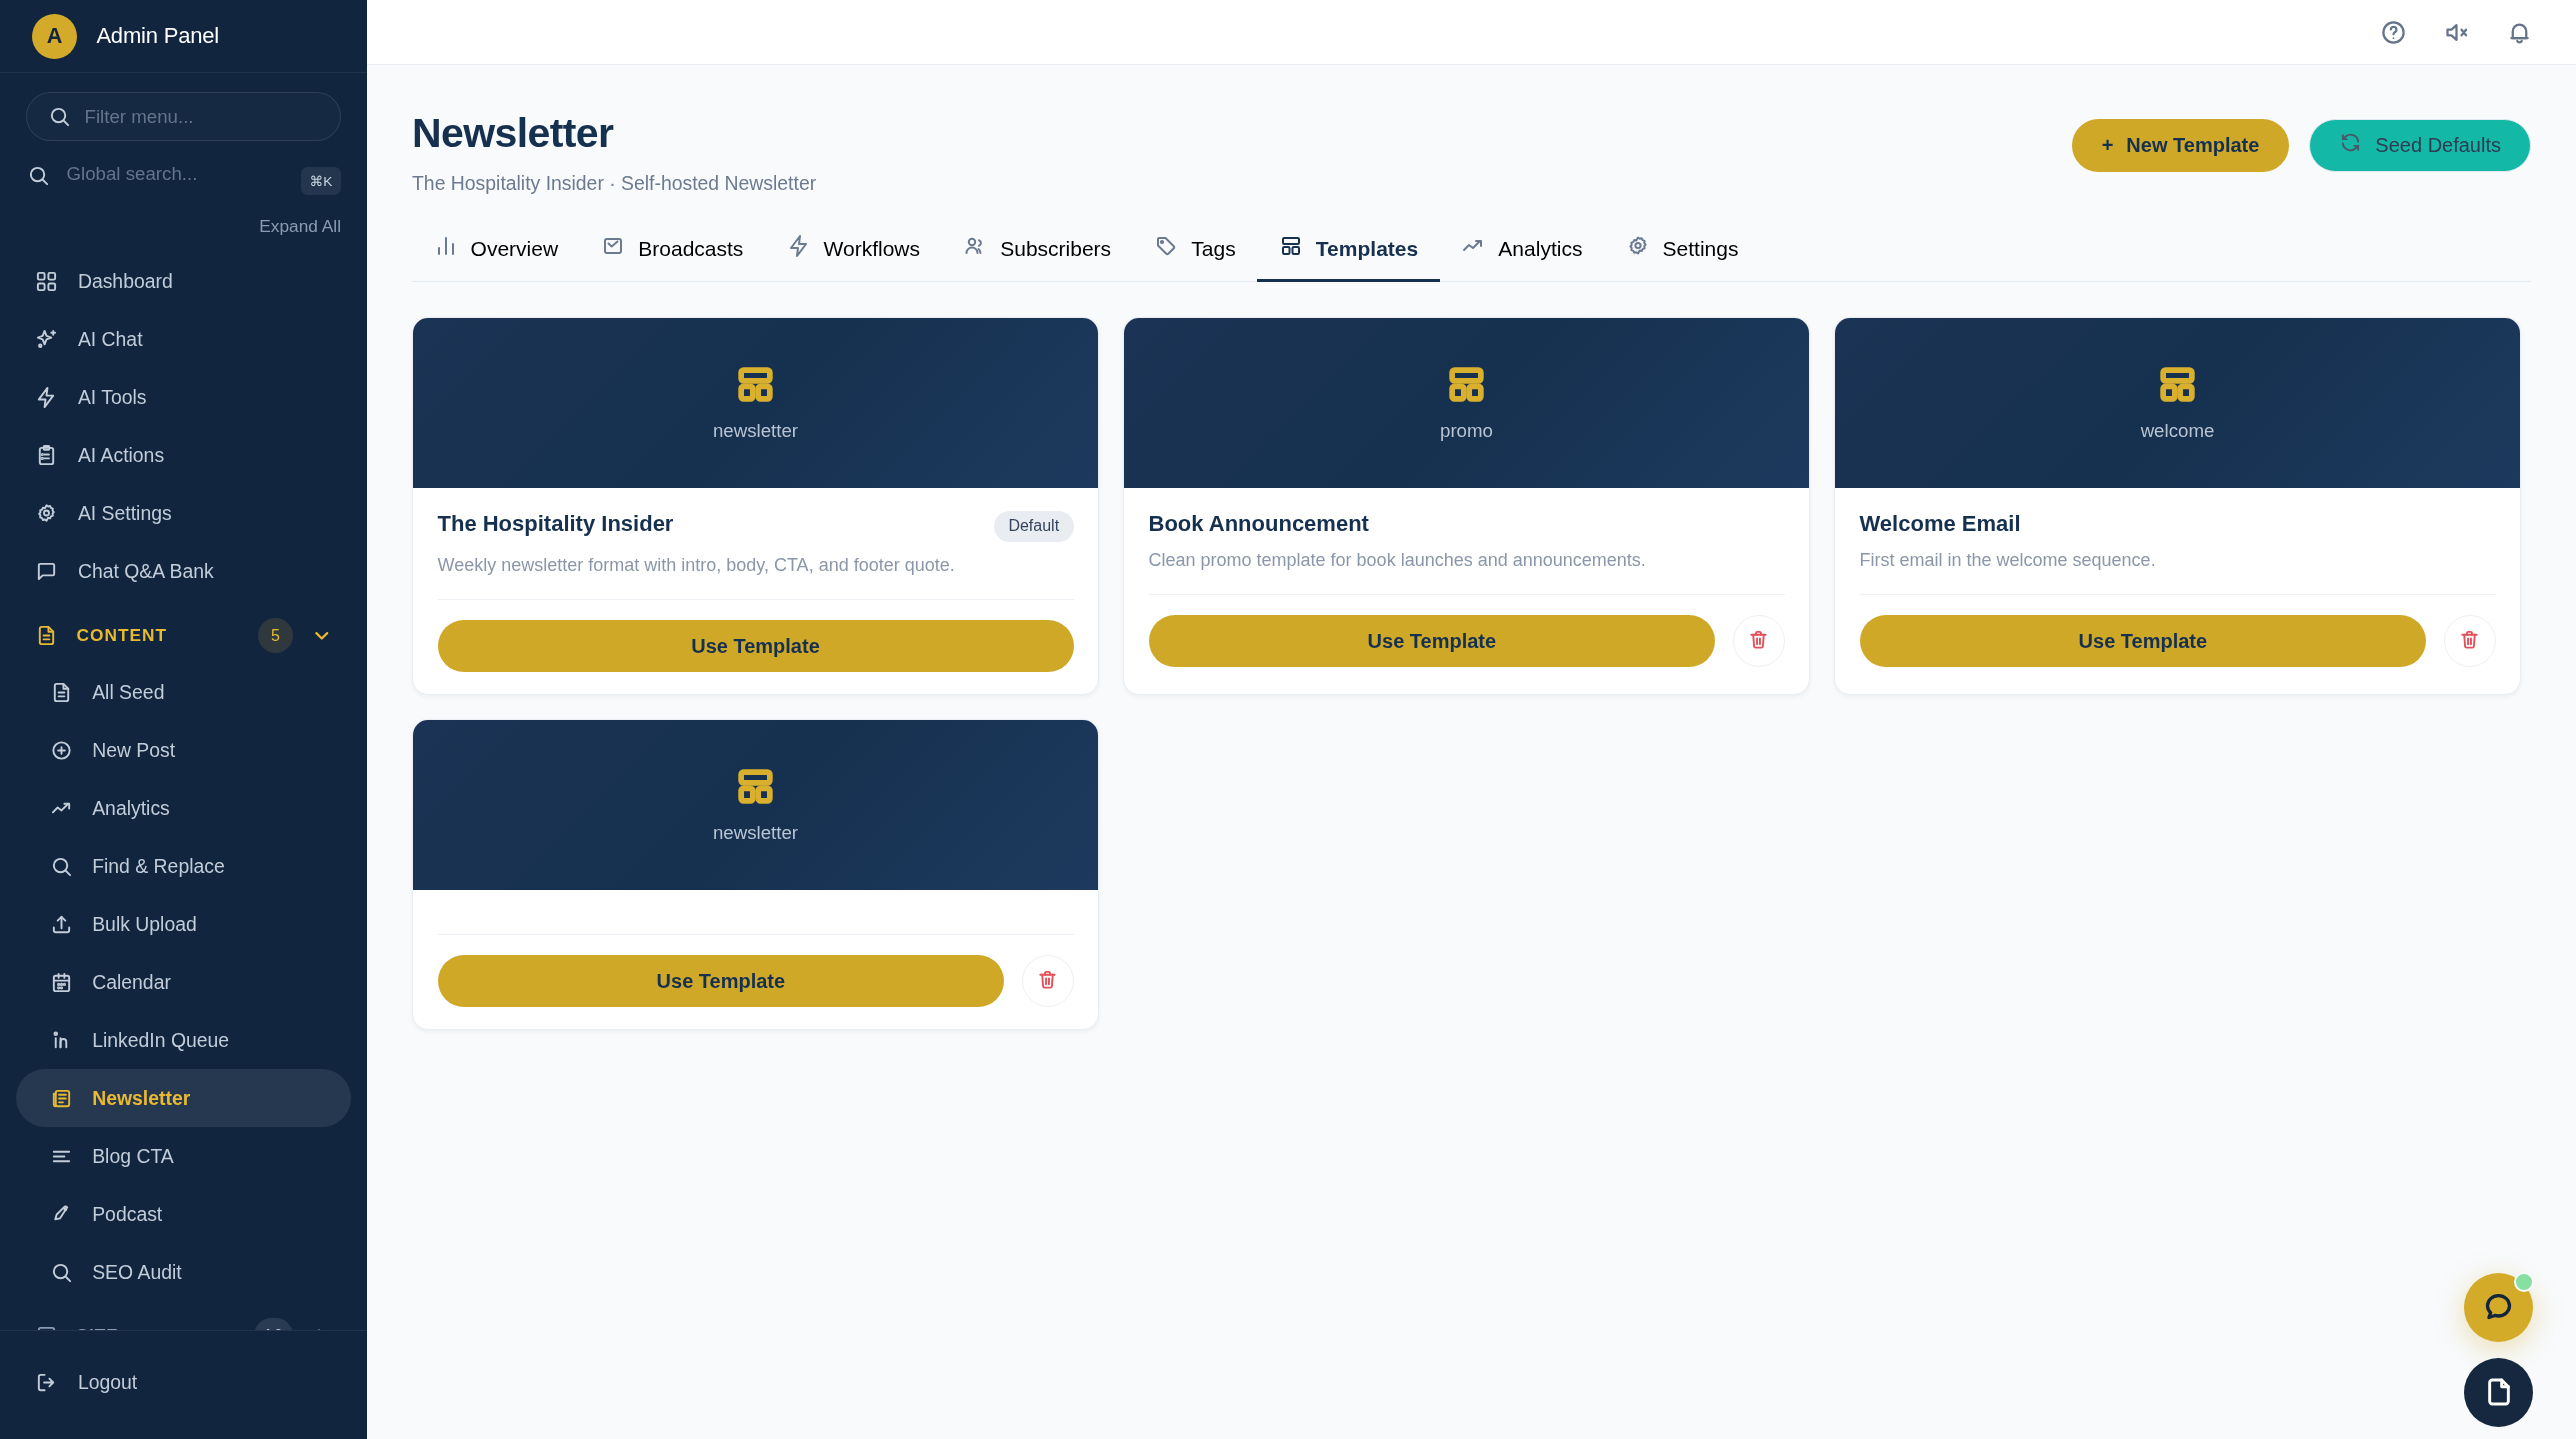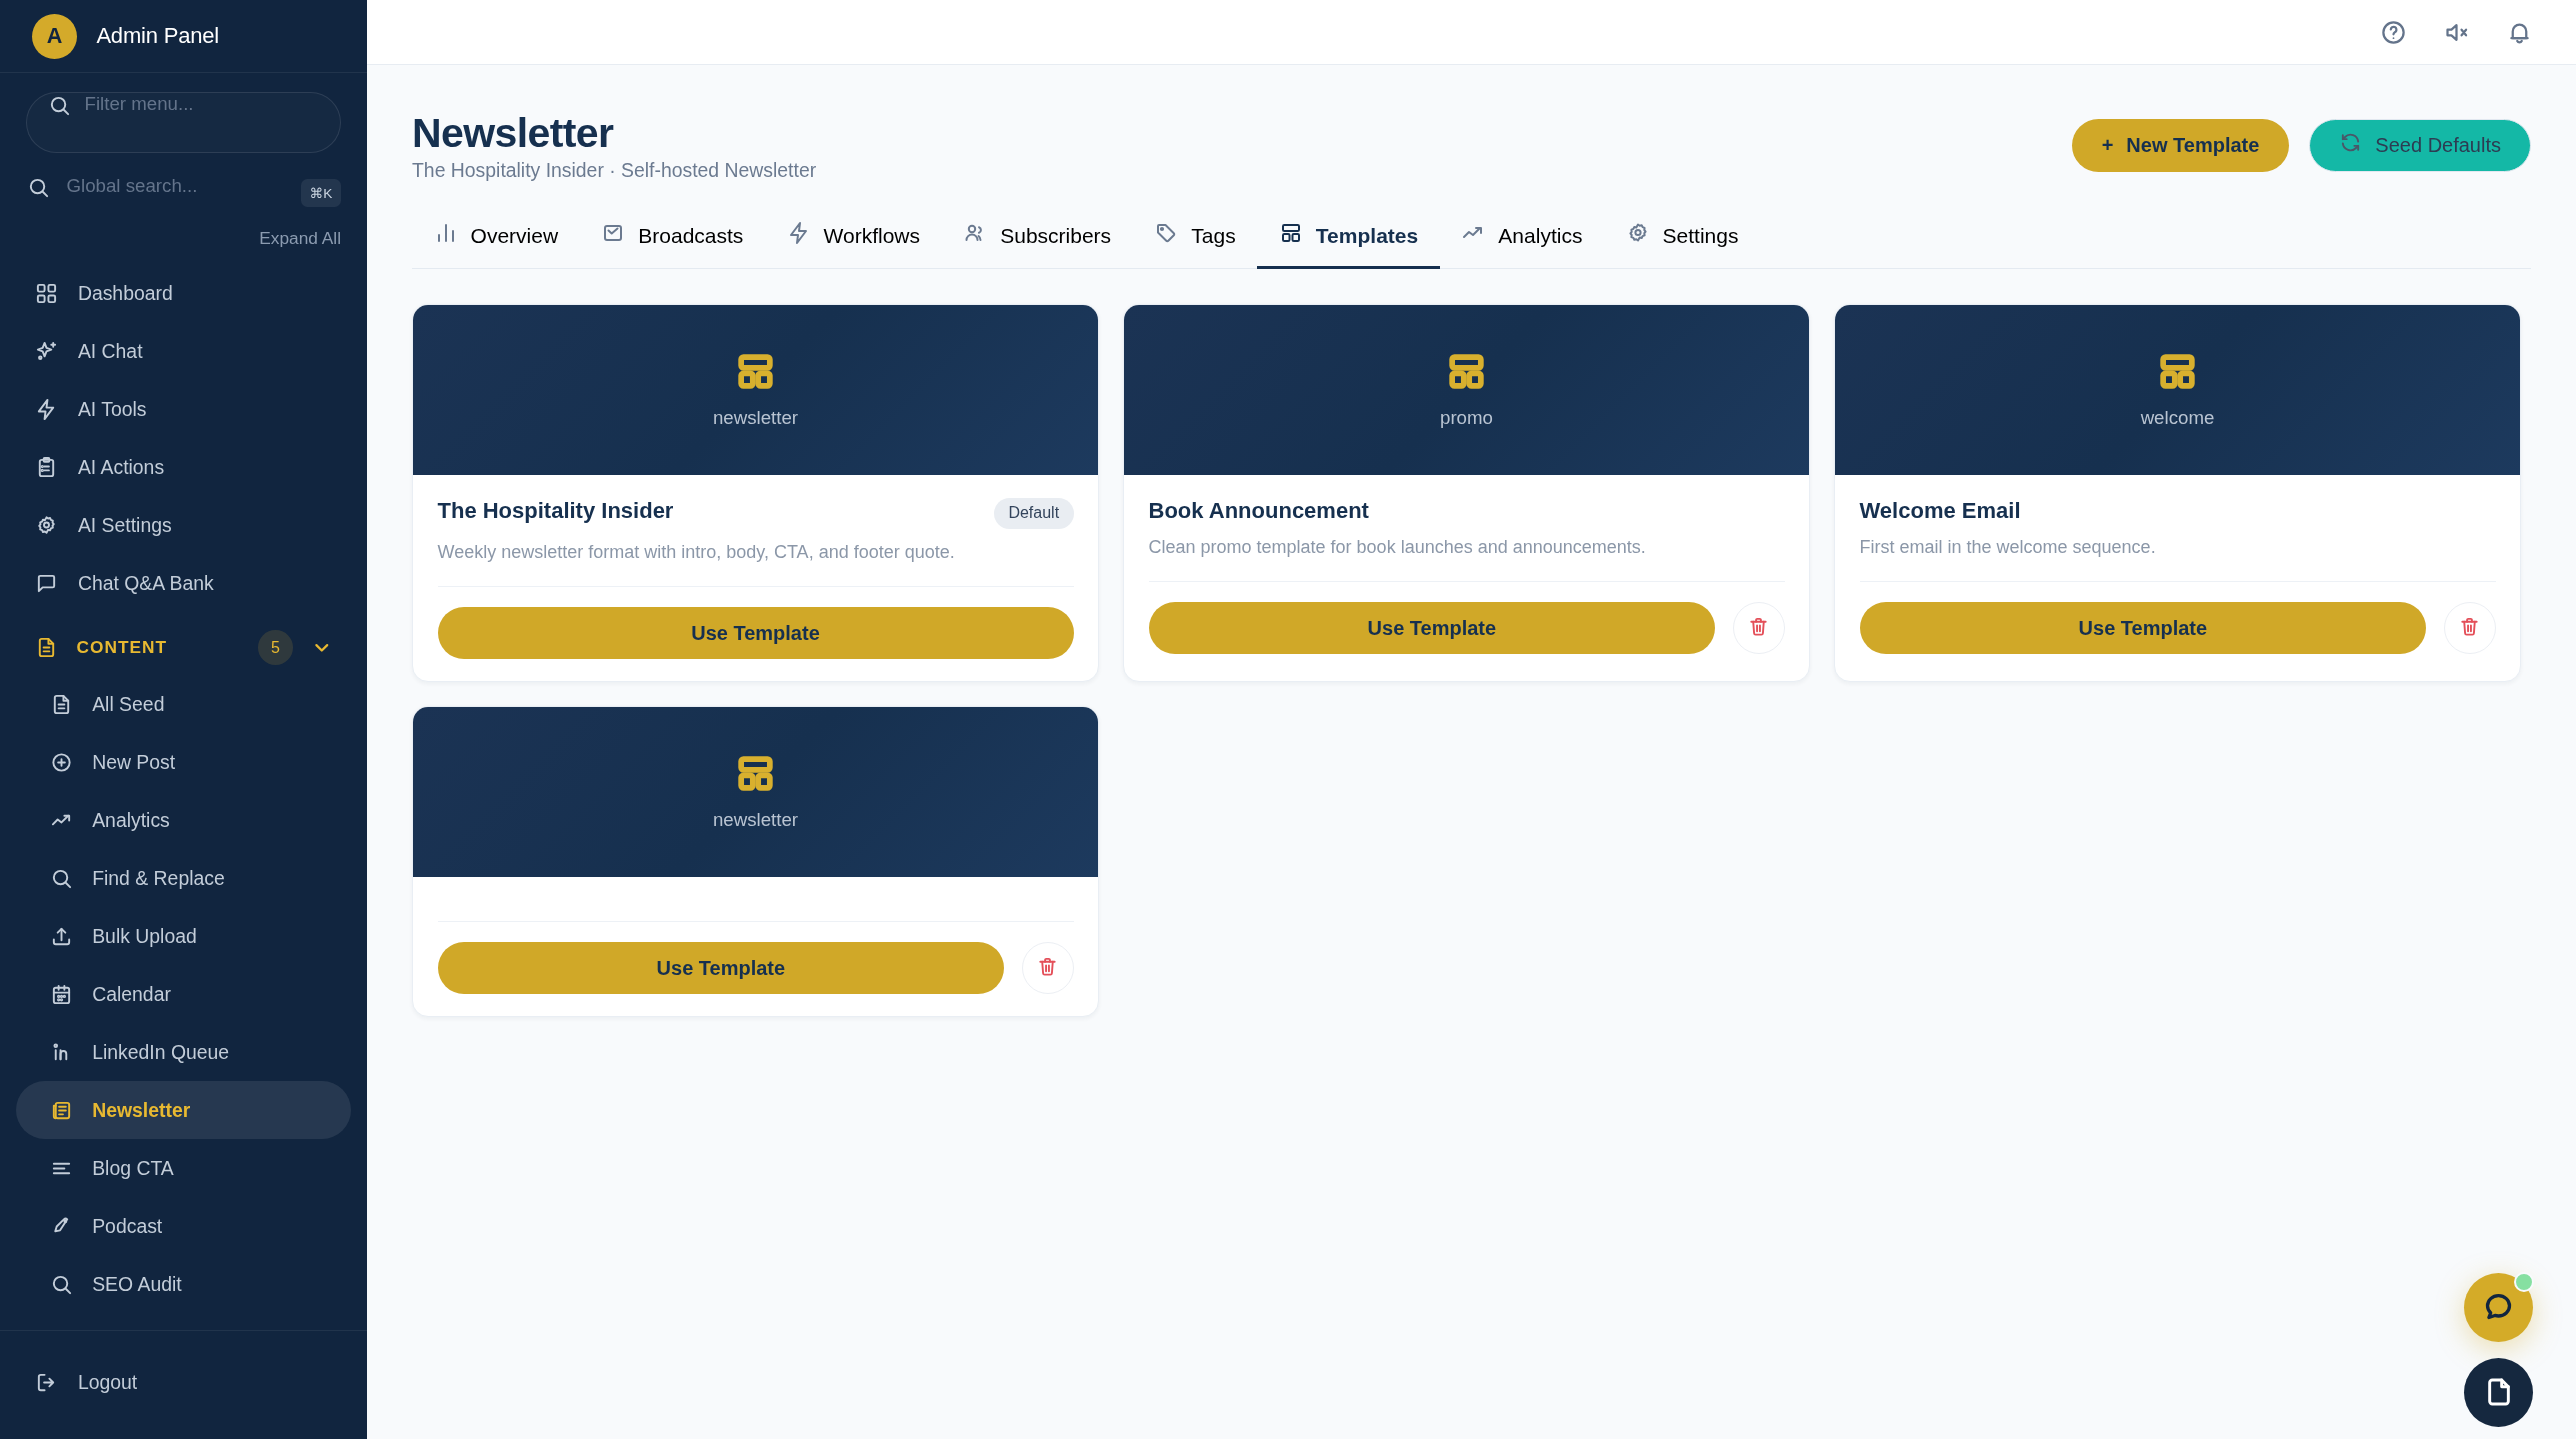--- a/index.html
+++ b/index.html
@@ -26,23 +26,23 @@
   .brand-avatar {
     width: 45px; height: 45px; border-radius: 50%;
     background: #d4aa2a; color: #11253f;
     display: flex; align-items: center; justify-content: center;
     font-size: 21.6px; font-weight: bold;
   }
   .brand-title { color: #fff; font-size: 22px; font-weight: normal; letter-spacing: -0.2px; }
 
   .filter-wrap { padding: 19.4px 26px 0 26px; }
   .filter-box {
-    height: 61px; border: 1.4px solid rgba(255,255,255,.10);
+    height: 49px; border: 1.4px solid rgba(255,255,255,.10);
     border-radius: 718px; background: rgba(255,255,255,.02);
-    display: flex; align-items: flex-start; gap: 13px; padding: 0 20px;
+    display: flex; align-items: center; gap: 13px; padding: 0 20px;
   }
   .filter-box .ph { color: #64748b; font-size: 18.7px; }
 
   .gsearch {
     margin: 21.6px 26px 0 26px; height: 43px;
     display: flex; gap: 16px;
     position: relative;
   }
   .gsearch .ph { color: #64748b; font-size: 18.7px; }
   .kbd {
@@ -97,21 +97,21 @@
     border-bottom: 1.4px solid #e7ecf2;
     display: flex; align-items: center; justify-content: flex-end;
     gap: 36px; padding-right: 43px;
   }
   .topbar .tico svg { width: 27px; height: 27px; stroke: #64748b; fill: none; stroke-width: 2; stroke-linecap: round; stroke-linejoin: round; }
   .tico { cursor: pointer; display: inline-flex; }
 
   .page { padding: 45px 45px 0 45px; }
   .page-head { display: flex; align-items: flex-start; justify-content: space-between; }
   .page-title { font-size: 41px; font-weight: bold; color: #16304f; letter-spacing: -0.6px; }
-  .page-sub { margin-top: 2px; font-size: 19.4px; color: #6b7a90; }
+  .page-sub { margin-top: 15px; font-size: 19.4px; color: #6b7a90; }
   .head-actions { display: flex; gap: 20px; align-items: center; padding-top: 8.6px; }
   .btn-primary {
     background: #d0a828; color: #16304f; font-size: 20px; font-weight: bold;
     border: none; border-radius: 718px; height: 53px; padding: 0 30px;
     display: inline-flex; align-items: center; gap: 13px; cursor: pointer;
   }
   .btn-secondary {
     background: #14b8a6; color: #2d3c52; font-size: 20px;
     border: 1.4px solid #e2e8f0; border-radius: 718px; height: 53px; padding: 0 29px;
     display: inline-flex; align-items: center; gap: 13px; cursor: pointer;

